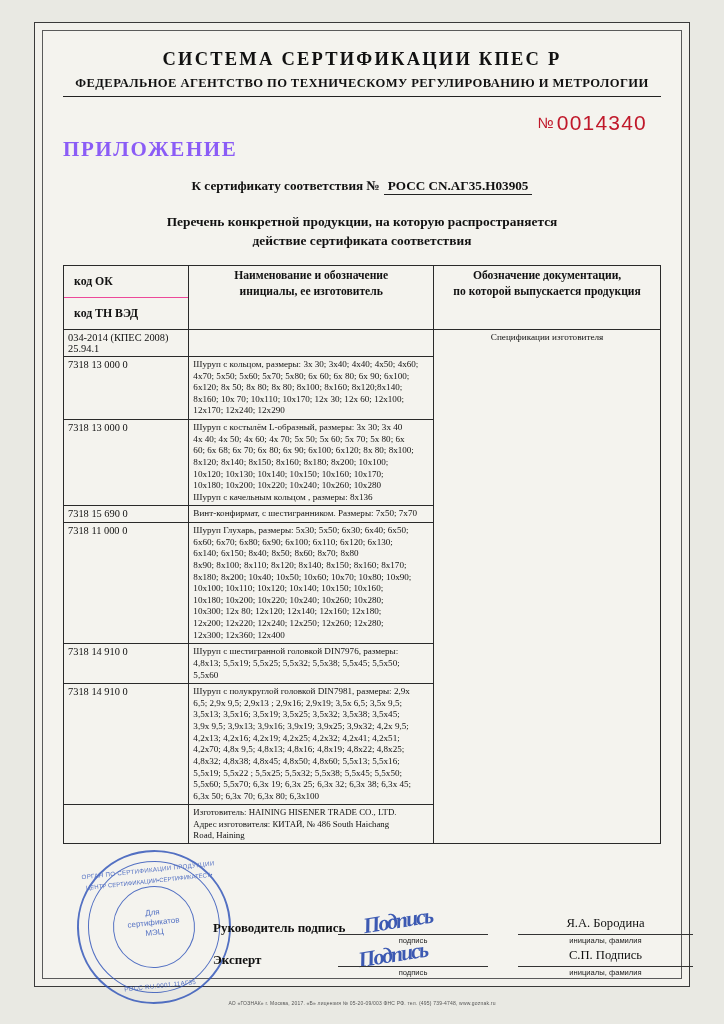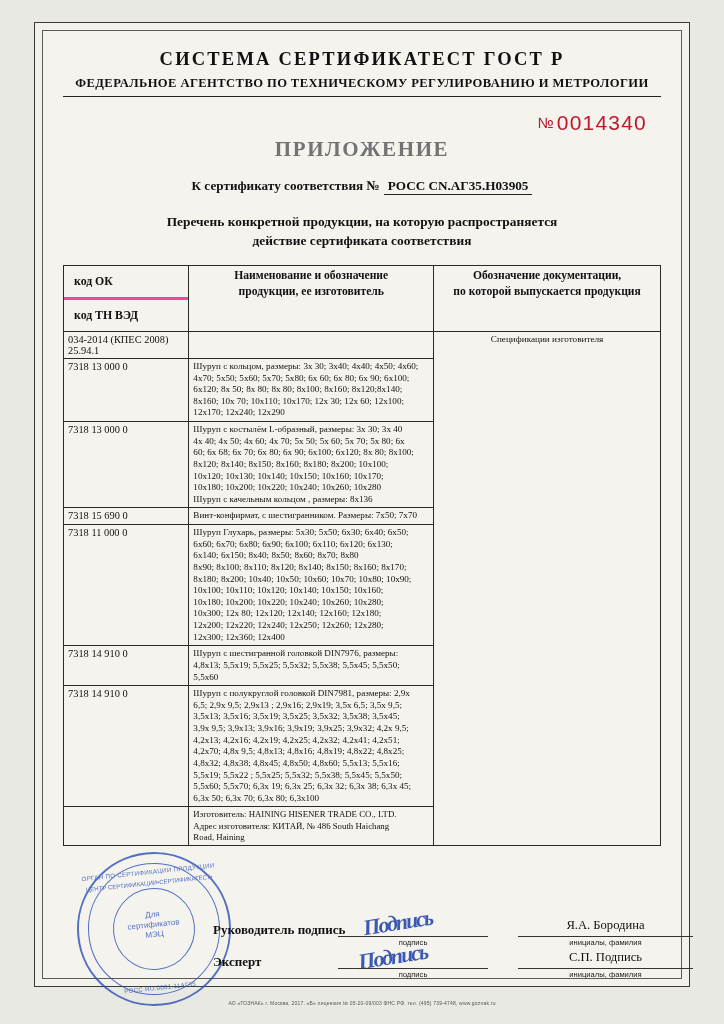--- a/index.html
+++ b/index.html
@@ -82,25 +82,24 @@
     top: 0;
     color: #c0182a;
     font-size: 18px;
     font-family: "Liberation Sans", sans-serif;
     white-space: nowrap;
   }
   .num-wrap .nsym { font-size: 15px; vertical-align: 2px; margin-right: 3px;}
   .num-wrap .nval { font-size: 21px; letter-spacing: 1.2px; }
 
   .doc-title {
-    text-align: center;
     font-size: 21px;
     font-weight: bold;
     letter-spacing: 1.6px;
-    color: #737373;
+    color: #8b5cf6;
     margin-top: -4px;
   }
   .cert-line {
     text-align: center;
     font-size: 13.2px;
     margin-top: 16px;
     color: #111;
   }
   .cert-line .lbl { font-weight: bold; }
   .cert-line .val {
@@ -158,21 +157,21 @@
     padding: 6px 4px;
   }
 
   
   .left-head-cell { padding: 0 !important; }
   .left-head-cell .half {
     padding: 8px 10px;
     font-size: 11.8px;
     font-weight: bold;
   }
-  .left-head-cell .half.first { border-bottom: 3px solid #ec4899; }
+  .left-head-cell .half.first { border-bottom: 1px solid #ec4899; }
 
   
   .sig-area {
     position: relative;
     margin-top: 28px;
     height: 120px;
   }
   .sig-label {
     position: absolute;
     font-size: 13px;
@@ -288,21 +287,21 @@
   }
 </style>
 </head>
 <body>
 
 <div class="page">
   <div class="sheet">
     <div class="inner">
       <div class="content">
 
-        <div class="hdr-title">СИСТЕМА СЕРТИФИКАТЕСТ ГОСТ Р</div>
+        <div class="hdr-title">СИСТЕМА СЕРТИФИКАЦИИ КПЕС Р</div>
         <div class="hdr-sub">ФЕДЕРАЛЬНОЕ АГЕНТСТВО ПО ТЕХНИЧЕСКОМУ РЕГУЛИРОВАНИЮ И МЕТРОЛОГИИ</div>
         <div class="hdr-rule"></div>
 
         <div class="num-row">
           <div class="num-wrap">
             <span class="nsym">№</span><span class="nval">0014340</span>
           </div>
         </div>
 
         <div class="doc-title">ПРИЛОЖЕНИЕ</div>
@@ -323,21 +322,21 @@
             <col style="width:38%">
           </colgroup>
           <tbody>
             <tr>
               <td class="left-head-cell">
                 <div class="half first">код ОК</div>
                 <div class="half">код ТН ВЭД</div>
               </td>
               <td class="th-head">
                 <div style="white-space:pre-line">Наименование и обозначение
-продукции, ее изготовитель</div>
+инициалы, ее изготовитель</div>
               </td>
               <td class="th-head">
                 <div style="white-space:pre-line">Обозначение документации,
 по которой выпускается продукция</div>
               </td>
             </tr>
 
             <tr>
               <td class="code-cell top" style="white-space:pre-line">034-2014 (КПЕС 2008)
 25.94.1</td>

